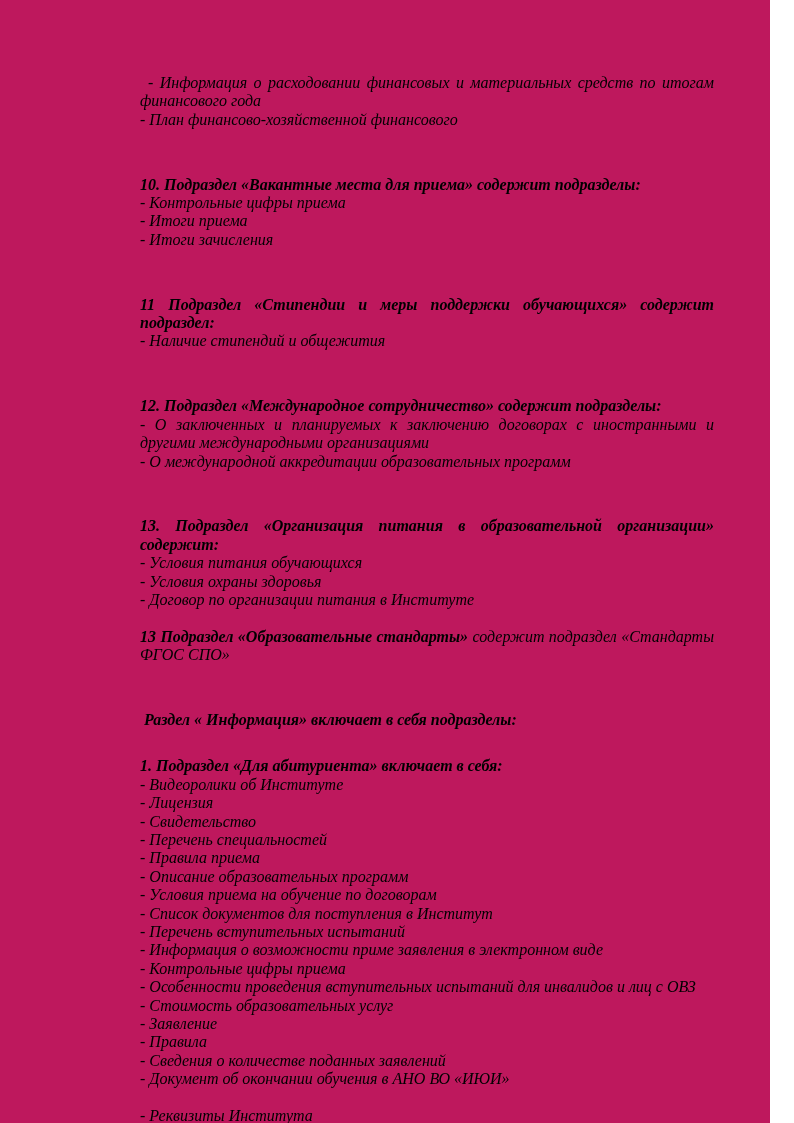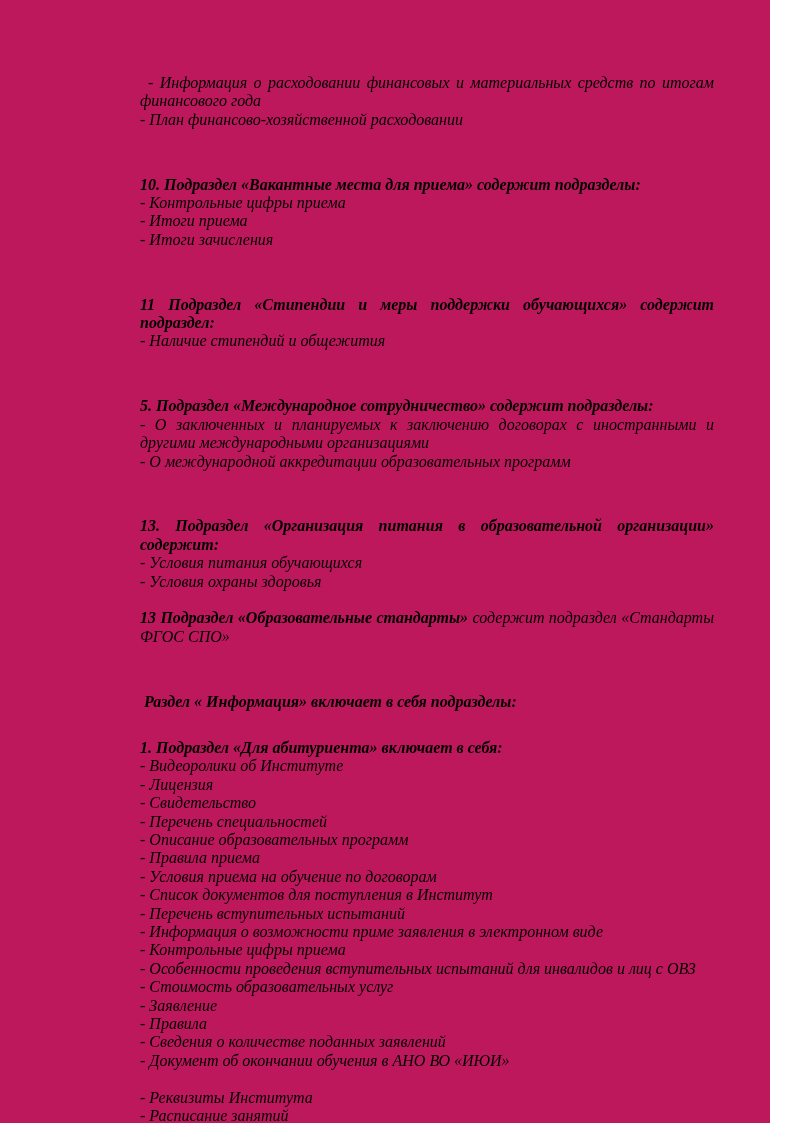--- a/index.html
+++ b/index.html
@@ -33,48 +33,49 @@
   p.first-indent { text-indent: 8px; }
   p.blank { min-height: 18.4px; }
   .bold { font-weight: bold; }
 </style>
 </head>
 <body>
 
 <div class="page">
   <div class="content">
       <p class="line list-item first-indent">- Информация о расходовании финансовых и материальных средств по итогам финансового года</p>
-      <p class="line list-item">- План финансово-хозяйственной расходовании</p>
+      <p class="line list-item">- План финансово-хозяйственной финансового</p>
       <p class="line blank">&nbsp;</p>
       <p class="line heading">10. Подраздел «Вакантные места для приема» содержит подразделы:</p>
       <p class="line list-item">- Контрольные цифры приема</p>
       <p class="line list-item">- Итоги приема</p>
       <p class="line list-item">- Итоги зачисления</p>
       <p class="line blank">&nbsp;</p>
       <p class="line heading">11 Подраздел «Стипендии и меры поддержки обучающихся» содержит подраздел:</p>
       <p class="line list-item">- Наличие стипендий и общежития</p>
       <p class="line blank">&nbsp;</p>
-      <p class="line heading">5. Подраздел «Международное сотрудничество» содержит подразделы:</p>
+      <p class="line heading">12. Подраздел «Международное сотрудничество» содержит подразделы:</p>
       <p class="line list-item">- О заключенных и планируемых к заключению договорах с иностранными и другими международными организациями</p>
       <p class="line list-item">- О международной аккредитации образовательных программ</p>
       <p class="line blank">&nbsp;</p>
       <p class="line heading">13. Подраздел «Организация питания в образовательной организации» содержит:</p>
       <p class="line list-item">- Условия питания обучающихся</p>
       <p class="line list-item">- Условия охраны здоровья</p>
+      <p class="line list-item">- Договор по организации питания в Институте</p>
       <p class="line blank">&nbsp;</p>
       <p class="line"><span class="bold">13 Подраздел «Образовательные стандарты»</span><span> содержит подраздел «Стандарты ФГОС СПО»</span></p>
       <p class="line blank">&nbsp;</p>
       <p class="line heading">&nbsp;Раздел « Информация» включает в себя подразделы:</p>
       <p class="line heading">1. Подраздел «Для абитуриента» включает в себя:</p>
       <p class="line list-item">- Видеоролики об Институте</p>
       <p class="line list-item">- Лицензия</p>
       <p class="line list-item">- Свидетельство</p>
       <p class="line list-item">- Перечень специальностей</p>
+      <p class="line list-item">- Правила приема</p>
       <p class="line list-item">- Описание образовательных программ</p>
-      <p class="line list-item">- Правила приема</p>
       <p class="line list-item">- Условия приема на обучение по договорам</p>
       <p class="line list-item">- Список документов для поступления в Институт</p>
       <p class="line list-item">- Перечень вступительных испытаний</p>
       <p class="line list-item">- Информация о возможности приме заявления в электронном виде</p>
       <p class="line list-item">- Контрольные цифры приема</p>
       <p class="line list-item">- Особенности проведения вступительных испытаний для инвалидов и лиц с ОВЗ</p>
       <p class="line list-item">- Стоимость образовательных услуг</p>
       <p class="line list-item">- Заявление</p>
       <p class="line list-item">- Правила</p>
       <p class="line list-item">- Сведения о количестве поданных заявлений</p>

